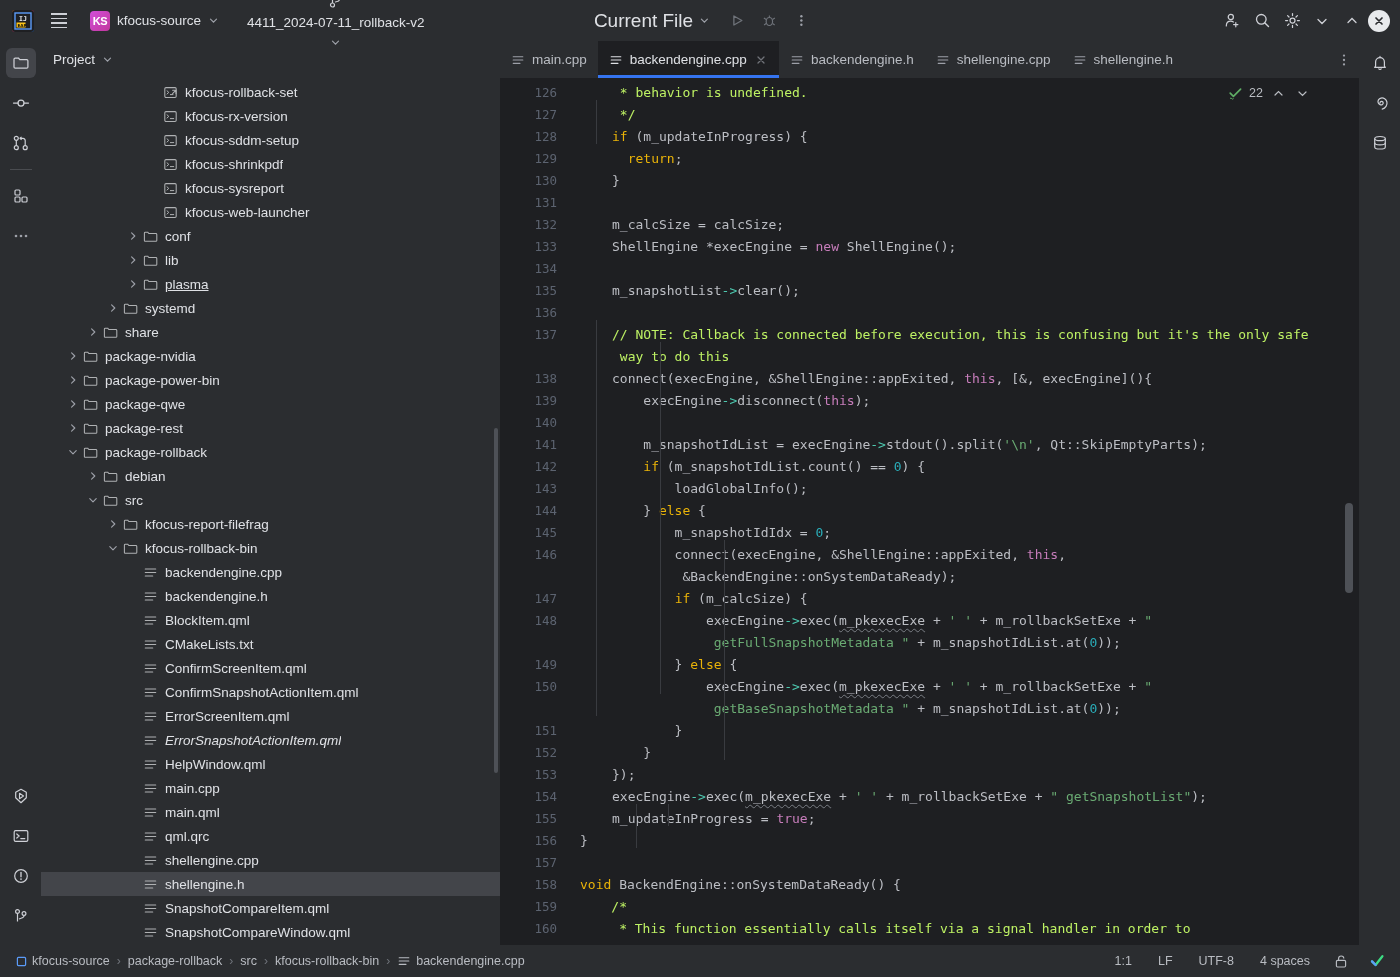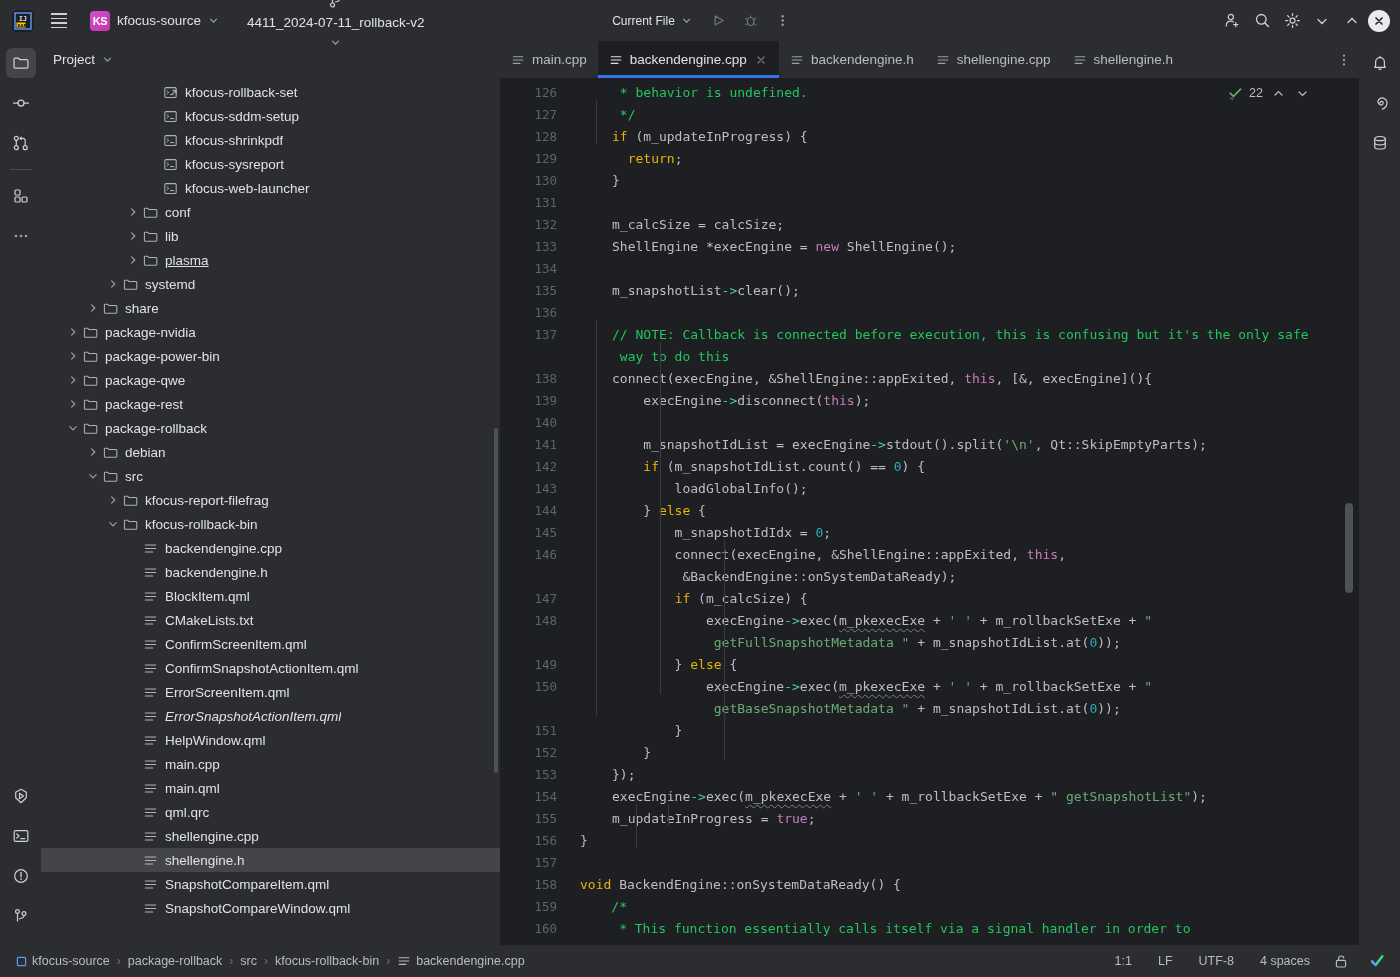--- a/index.html
+++ b/index.html
@@ -26,21 +26,21 @@
   }
   .hamburger { width: 30px; height: 30px; display:flex; flex-direction:column; justify-content:center;
     align-items:center; gap:3px; cursor:pointer; border-radius:4px;}
   .hamburger span { display:block; width:16px; height:1.5px; background:#ced0d6; }
   .proj-chip { display:flex; align-items:center; gap:7px; padding: 4px 8px; border-radius:5px; cursor:pointer; margin-left:6px;}
   .ks-badge { width:20px; height:20px; border-radius:4px; background:linear-gradient(135deg,#d14ed8,#c2379e);
      color:#fff; font-size:11px; font-weight:700; display:flex;align-items:center;justify-content:center; letter-spacing:-.3px;}
   .chip-text { font-size:13.5px; color:#dfe1e5; }
   .branch-chip { display:flex; align-items:center; gap:7px; padding:4px 8px; border-radius:5px; cursor:pointer; margin-left:10px;flex-direction:column;}
   .tb-center { position:absolute; left:50%; transform:translateX(-50%); display:flex; align-items:center; gap:4px;}
-  .runcfg { display:flex;align-items:center;gap:6px; padding:4px 9px;border-radius:5px;cursor:pointer;font-size:12px;color:#dfe1e5;}
+  .runcfg { display:flex;align-items:center;gap:6px; padding:4px 9px;border-radius:5px;cursor:pointer;font-size:19px;color:#dfe1e5;}
   .tb-icon { width:28px;height:28px;display:flex;align-items:center;justify-content:center;border-radius:5px;cursor:pointer;}
   .tb-right { margin-left:auto; display:flex; align-items:center; gap:2px; padding-right:4px;}
   .close-circle { width:22px;height:22px;border-radius:50%;background:#e8eaed;display:flex;align-items:center;justify-content:center;cursor:pointer;}
 
   
   .body-row { flex:1; display:flex; min-height:0; }
 
   
   .rail { width:41px; background:#2b2d30; display:flex; flex-direction:column; align-items:center; padding-top:7px;
      flex:0 0 41px; }
@@ -90,21 +90,21 @@
 
   
   .indent-guides { position:absolute; top:0; left:0; right:0; bottom:0; pointer-events:none;}
   .iguide { position:absolute; width:1px; background:#393b40; }
 
   
   .kw   { color:#eab308;text-align:right; }
   .kw2  { color:#c77dbb; }
   .str  { color:#6aab73; }
   .num  { color:#2aacb8; }
-  .cmt  { color:#22c55e; }
+  .cmt  { color:#bef264; }
   .arrow{ color:#4ec9b0; }
   .typo { text-decoration: underline; text-decoration-style: wavy; text-decoration-color:#7a7e85;
           text-underline-offset:3px; text-decoration-thickness:1px;}
 
   .inspect-widget { position:absolute; top:6px; right:48px; display:flex; align-items:center; gap:6px;
       font-size:12.5px; color:#b9bcc2; z-index:5;}
   .iw-btn { width:18px;height:18px; display:flex; align-items:center; justify-content:center; cursor:pointer; }
 
   .ed-scrollbar { position:absolute; right:6px; width:8px; background:#4e5157; border-radius:4px; top:425px; height:90px; }
 
@@ -323,20 +323,31 @@
             <span class="tw-arrow empty"></span>
             <span class="tw-icon">
               <svg width="15" height="15" viewBox="0 0 15 15">
                 <rect x="1.8" y="2.6" width="11.4" height="9.8" rx="1.2" fill="none" stroke="#afb1b3" stroke-width="1.05"></rect>
                 <path d="M4 5.8l1.8 1.6L4 9" stroke="#afb1b3" stroke-width="1" fill="none" stroke-linecap="round"></path>
                 <path d="M7.4 9.6h2.6" stroke="#afb1b3" stroke-width="1" stroke-linecap="round"></path>
                 <path d="M9.6 5.2h3.4v3.4M13 5.2L9.6 8.6" stroke="#afb1b3" stroke-width="1.05" fill="none" stroke-linecap="round" stroke-linejoin="round"></path>
               </svg>
             </span>
             <span class="tree-label">kfocus-rollback-set</span>
+          </div>
+          <div class="tree-row" style="padding-left: 104px;">
+            <span class="tw-arrow empty"></span>
+            <span class="tw-icon">
+              <svg width="15" height="15" viewBox="0 0 15 15">
+                <rect x="1.8" y="2.6" width="11.4" height="9.8" rx="1.2" fill="none" stroke="#afb1b3" stroke-width="1.05"></rect>
+                <path d="M4 5.8l1.8 1.6L4 9" stroke="#afb1b3" stroke-width="1" fill="none" stroke-linecap="round"></path>
+                <path d="M7.4 9.6h3.3" stroke="#afb1b3" stroke-width="1" stroke-linecap="round"></path>
+              </svg>
+            </span>
+            <span class="tree-label">kfocus-rx-version</span>
           </div>
           <div class="tree-row" style="padding-left: 104px;">
             <span class="tw-arrow empty"></span>
             <span class="tw-icon">
               <svg width="15" height="15" viewBox="0 0 15 15">
                 <rect x="1.8" y="2.6" width="11.4" height="9.8" rx="1.2" fill="none" stroke="#afb1b3" stroke-width="1.05"></rect>
                 <path d="M4 5.8l1.8 1.6L4 9" stroke="#afb1b3" stroke-width="1" fill="none" stroke-linecap="round"></path>
                 <path d="M7.4 9.6h3.3" stroke="#afb1b3" stroke-width="1" stroke-linecap="round"></path>
               </svg>
             </span>

